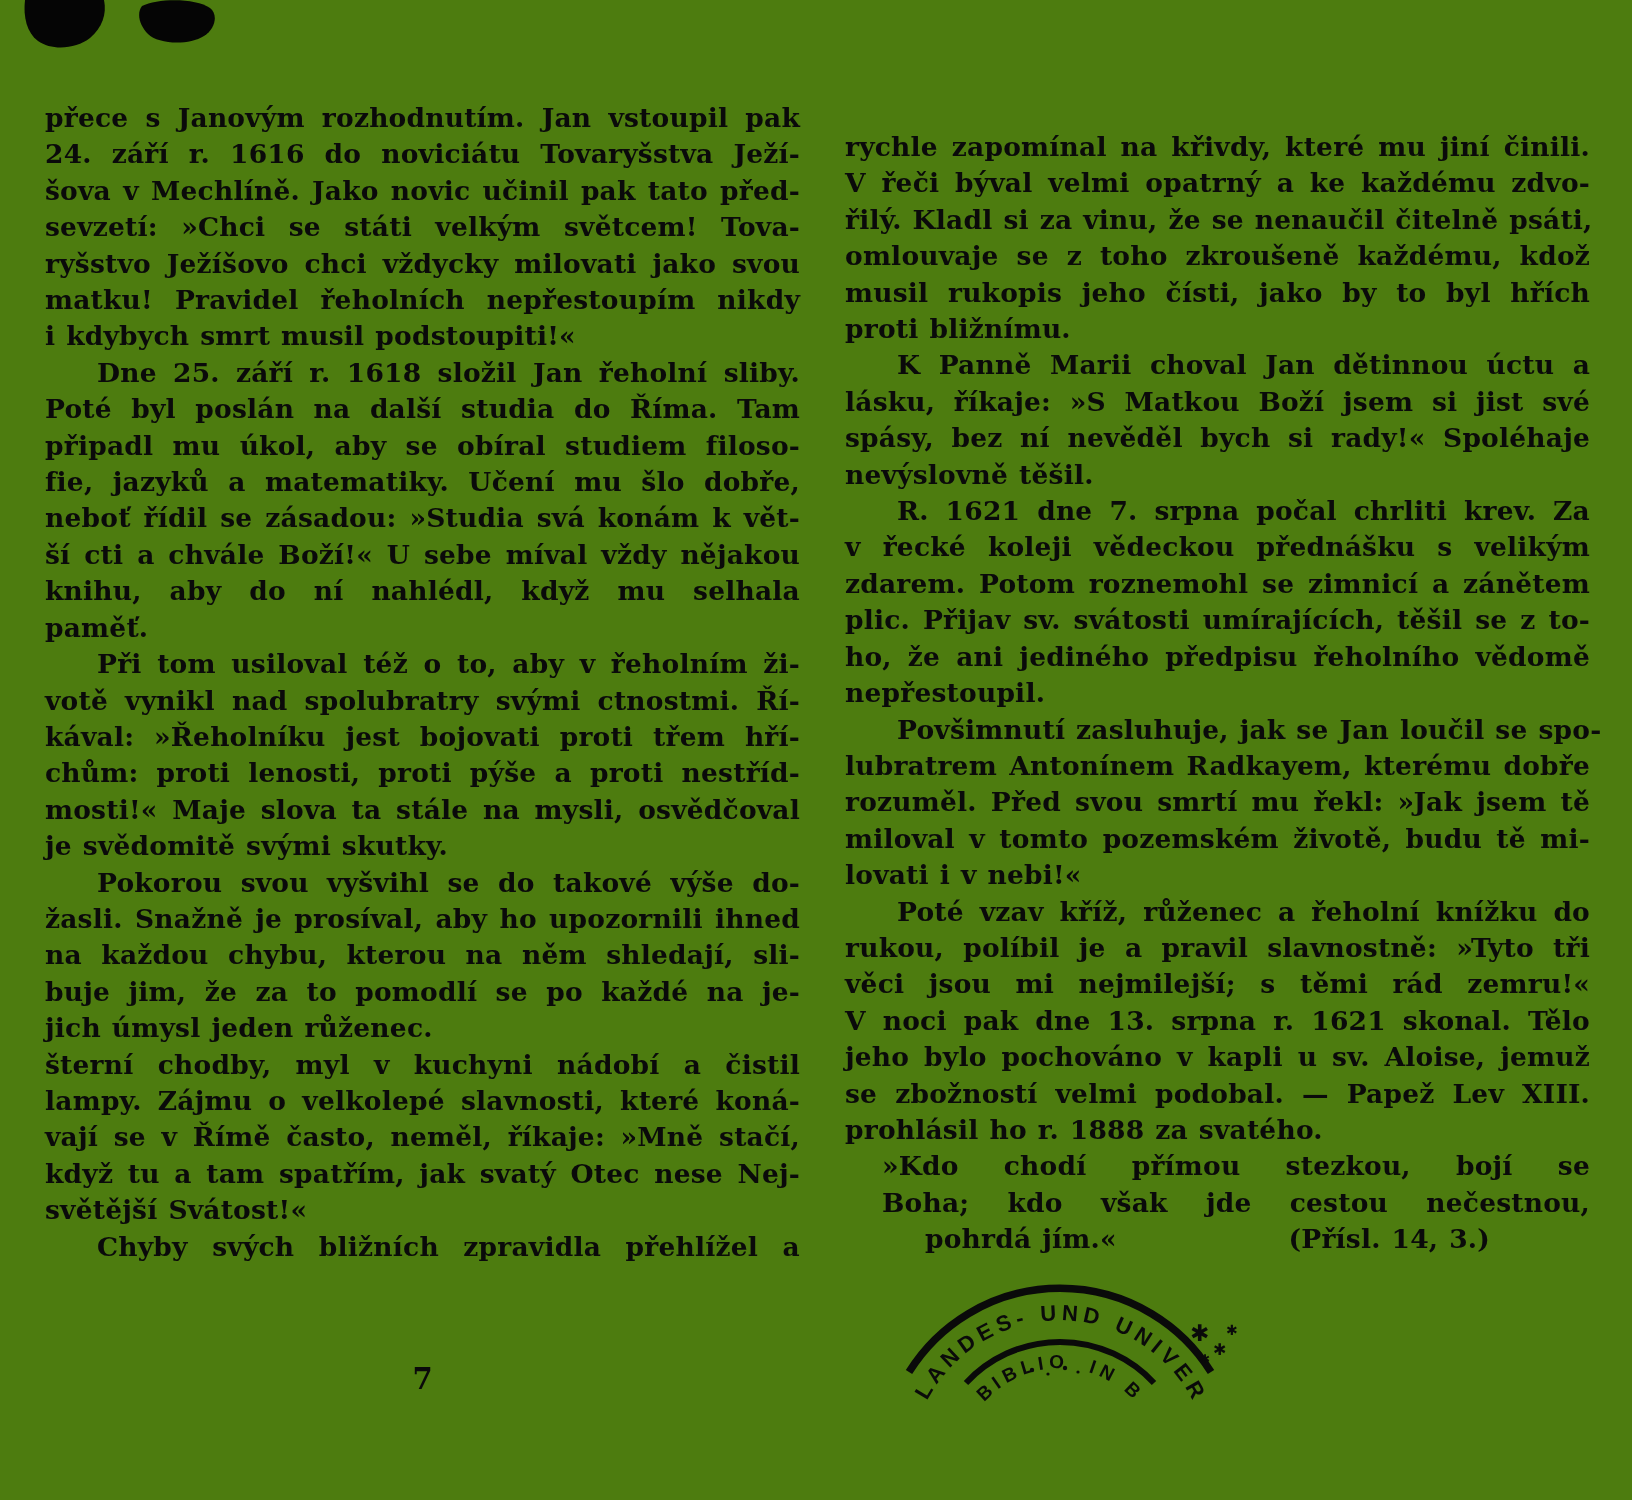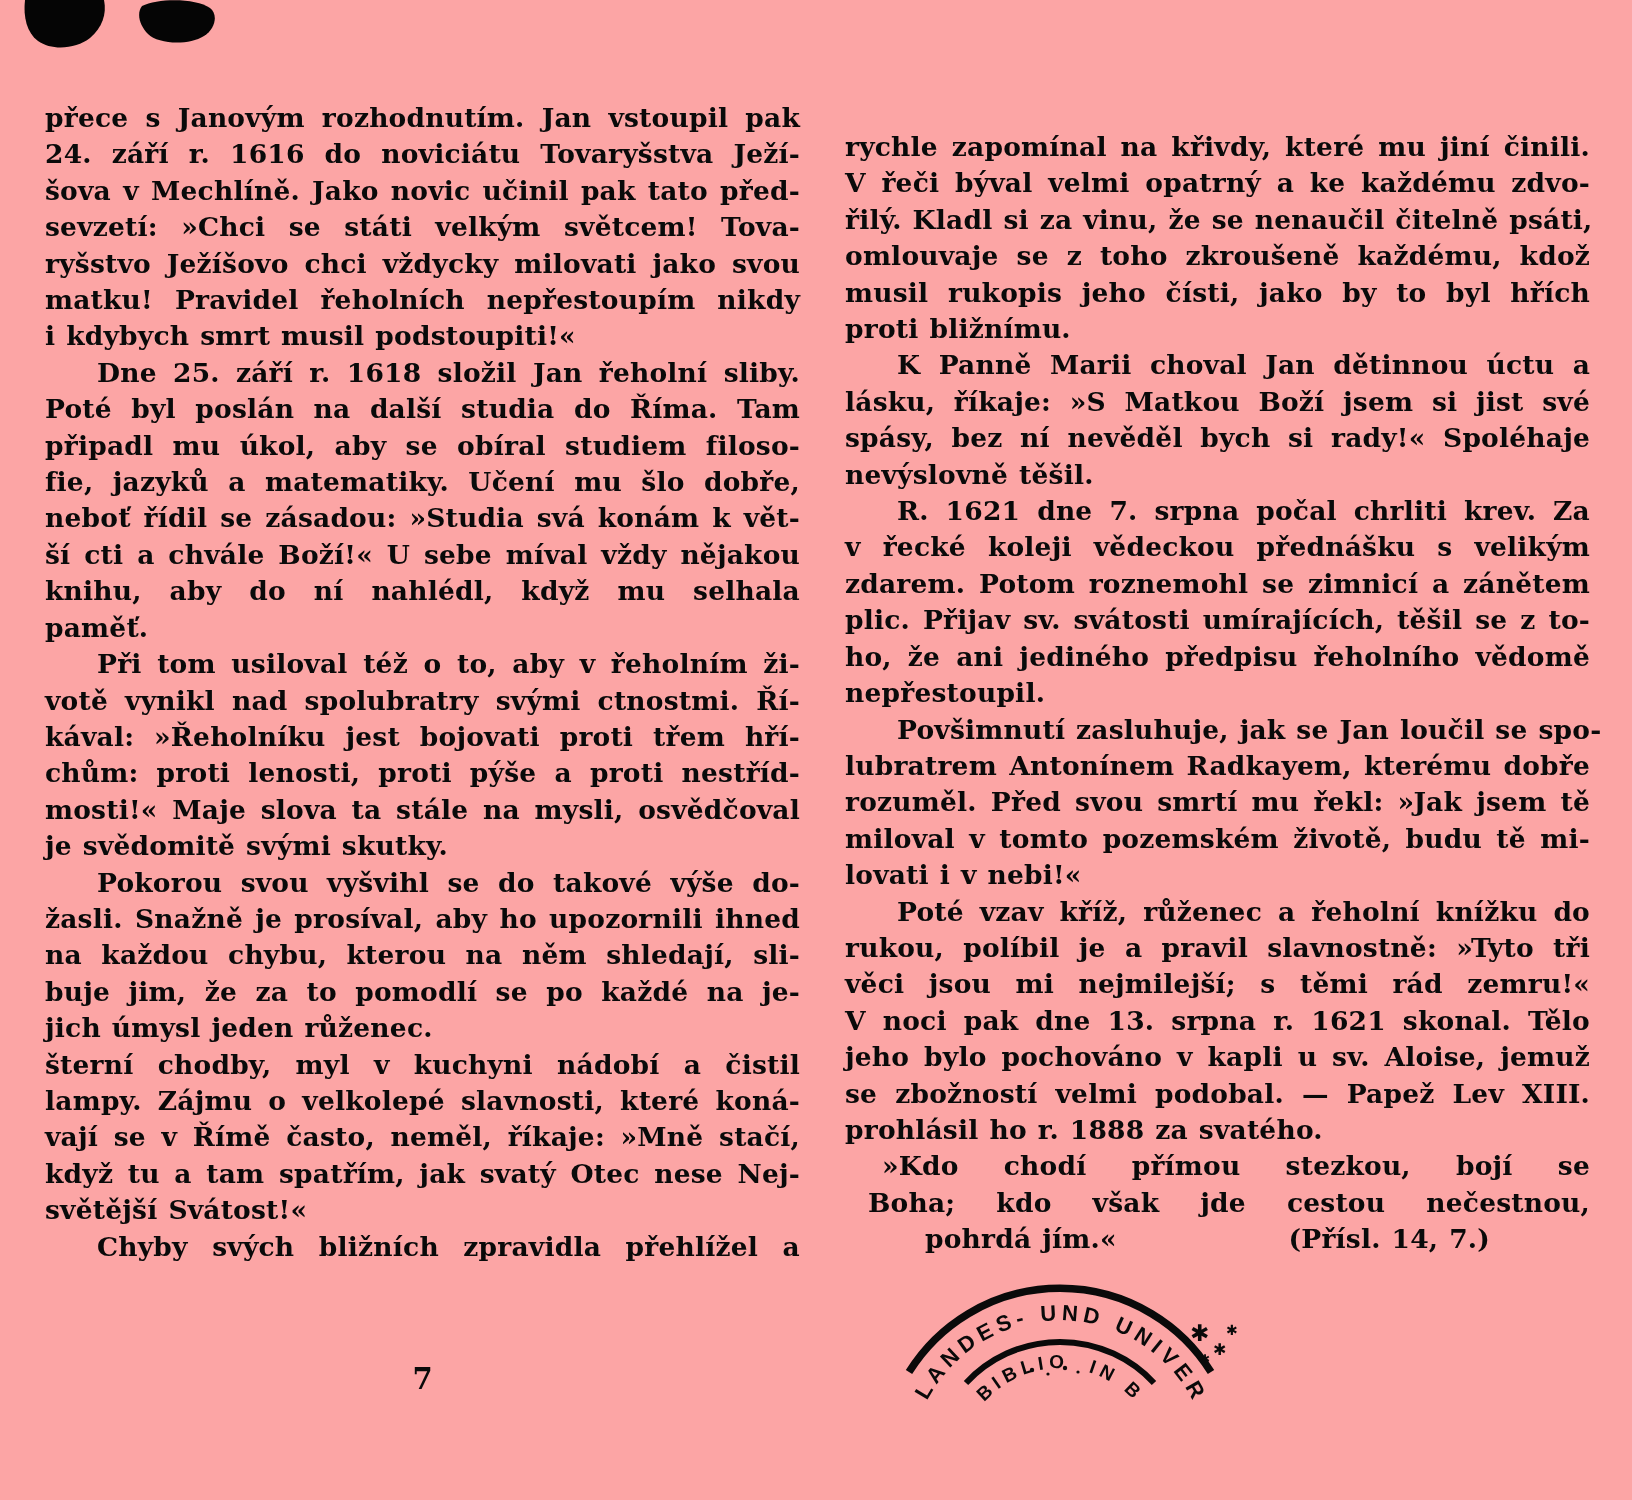--- a/index.html
+++ b/index.html
@@ -1,19 +1,19 @@
 <!DOCTYPE html>
 <html><head>
 <meta charset="utf-8">
 <style>
   html,body{margin:0;padding:0;background:#ffffff;}
   .page{
     position:relative;
     width:1632px;height:1500px;
-    background:#fca5a5;
+    background:#4d7c0f;
     overflow:hidden;
     color:#0a0a0a;
   }
   .col{position:absolute;}
   .col-left{left:45px;top:100px;width:755px;}
   .col-right{left:845px;top:129px;width:745px;}
   .line,.qline{
     font-family:"DejaVu Serif","Liberation Serif",serif;
     font-weight:700;
     font-size:26.5px;
@@ -21,21 +21,21 @@
     color:#0a0a0a;
     letter-spacing:0.2px;
     word-spacing:1.5px;
     text-align:justify;
     text-align-last:justify;
     white-space:nowrap;
   }
   .nj{text-align-last:left;}
   .ind{text-indent:52px;}
   .q1{margin-left:37px;}
-  .q2{margin-left:23px;}
+  .q2{margin-left:37px;}
   .q3{
     margin-left:80px;margin-right:100px;
     display:flex;justify-content:space-between;
     text-align-last:left;
   }
   .pagenum{
     position:absolute;left:45px;top:1362px;width:755px;
     text-align:center;text-align-last:center;
     font-family:"DejaVu Serif","Liberation Serif",serif;
     font-weight:700;font-size:29px;color:#0a0a0a;
@@ -128,21 +128,21 @@
         <div class="line">věci jsou mi nejmilejší; s těmi rád zemru!«</div>
         <div class="line">V noci pak dne 13. srpna r. 1621 skonal. Tělo</div>
         <div class="line">jeho bylo pochováno v kapli u sv. Aloise, jemuž</div>
         <div class="line">se zbožností velmi podobal. — Papež Lev XIII.</div>
         <div class="line nj">prohlásil ho r. 1888 za svatého.</div>
       </div>
     <div class="qline q1">»Kdo chodí přímou stezkou, bojí se</div>
     <div class="qline q2">Boha; kdo však jde cestou nečestnou,</div>
     <div class="qline q3">
       <span class="q3l">pohrdá jím.«</span>
-      <span class="q3r">(Přísl. 14, 7.)</span>
+      <span class="q3r">(Přísl. 14, 3.)</span>
     </div>
   </div>
 
   <div class="pagenum">7</div>
 
   <svg class="stamp" viewBox="0 0 400 245">
     <defs>
       <path id="outerTextArc" d="M 64 152 A 150 150 0 0 1 336 152"></path>
       <path id="innerTextArc" d="M 122 150 A 101 101 0 0 1 278 150"></path>
     </defs>

